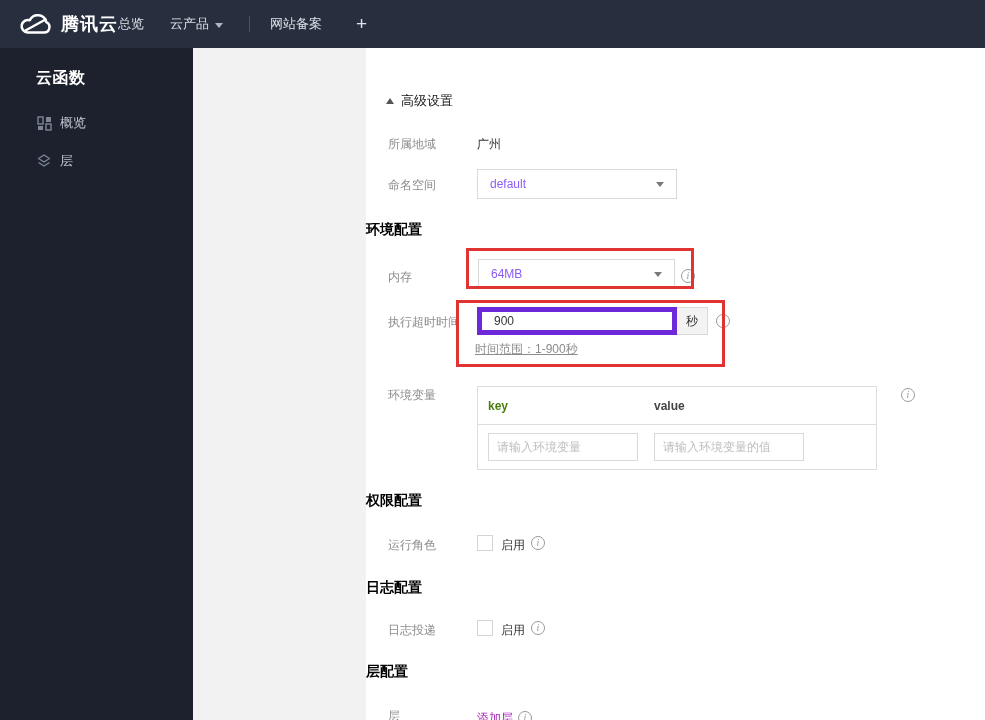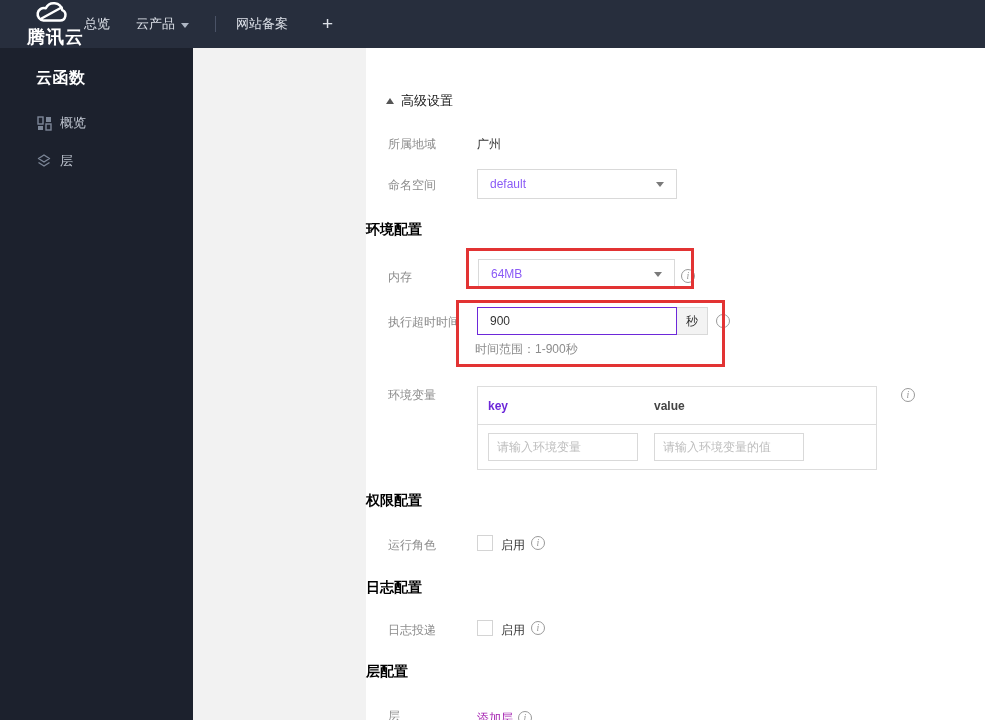--- a/index.html
+++ b/index.html
@@ -2,21 +2,21 @@
 <html><head>
 <meta charset="utf-8">
 <style>
   * { margin:0; padding:0; box-sizing:border-box; }
   html,body { width:985px; height:720px; overflow:hidden; background:#fff;
     font-family:"Liberation Sans","DejaVu Sans",sans-serif; }
 
   
   .topnav { position:absolute; left:0; top:0; width:985px; height:48px;
     background:#272e3d; display:flex; align-items:center; color:#e8ebf1; }
-  .brand { display:flex; align-items:center; margin-left:18px;flex-direction:column; }
+  .brand { display:flex; align-items:center; margin-left:18px; }
   .brand svg { display:block; }
   .brand-name { color:#fff; font-size:18px; font-weight:bold; margin-left:9px; letter-spacing:1px; }
   .nav-item { font-size:13px; color:#dde1e9; cursor:pointer; }
   .nav-overview { }
   .nav-products { margin-left:26px; display:flex; align-items:center; }
   .nav-caret { width:0; height:0; border-left:4px solid transparent; border-right:4px solid transparent;
     border-top:5px solid #aeb6c4; margin-left:6px; margin-top:2px; }
   .nav-divider { width:1px; height:16px; background:#4a5266; margin-left:26px; }
   .nav-beian { margin-left:20px; }
   .nav-plus { margin-left:34px; font-size:19px; color:#dde1e9; font-weight:400; cursor:pointer; }
@@ -52,28 +52,28 @@
   .sel-arrow { width:0; height:0; border-left:4px solid transparent; border-right:4px solid transparent;
     border-top:5px solid #7a7a7a; margin-left:8px; }
 
   .info { display:inline-flex; width:14px; height:14px; border:1px solid #999; border-radius:50%;
     color:#999; font-size:10px; font-family:"Liberation Serif",serif; font-style:italic;
     align-items:center; justify-content:center; line-height:1; }
 
   .redbox { border:3px solid #e23333; z-index:10; pointer-events:none; }
 
   .timeout-wrap { display:flex; }
-  .timeout-input { width:200px; height:28px; border:1px solid #6d28d9; padding:0 12px; font-size:12px; color:#333; outline:none; }
+  .timeout-input { width:200px; height:28px; border:5px solid #6d28d9; padding:0 12px; font-size:12px; color:#333; outline:none; }
   .timeout-unit { width:31px; height:28px; border:1px solid #d9d9d9; border-left:none; background:#f3f3f3;
     display:flex; align-items:center; justify-content:center; font-size:12px; color:#333; }
-  .hint { font-size:12px; color:#8c8c8c; }
+  .hint { font-size:12px; color:#8c8c8c;text-decoration:underline; }
 
   .env-table { width:400px; border:1px solid #ddd; background:#fff; }
   .env-head { height:38px; border-bottom:1px solid #ddd; display:flex; align-items:center; }
-  .env-head .h-key { width:176px; padding-left:10px; font-size:12px; font-weight:bold; color:#6d28d9; }
+  .env-head .h-key { width:176px; padding-left:10px; font-size:12px; font-weight:bold; color:#4d7c0f; }
   .env-head .h-val { font-size:12px; font-weight:bold; color:#444; }
   .env-row { height:44px; display:flex; align-items:center; }
   .env-in { height:28px; border:1px solid #d9d9d9; font-size:12px; color:#333; padding:0 8px; outline:none; width:150px; }
   .env-in::placeholder { color:#bdbdbd; }
   .env-in.key { margin-left:10px; }
   .env-in.val { margin-left:16px; }
   .timeout-input::placeholder { color:#bdbdbd; }
 
   .checkbox { width:16px; height:16px; border:1px solid #d4d4d4; background:#fff; display:inline-block; cursor:pointer; }
   .enable-lbl { font-size:12px; color:#333; }

